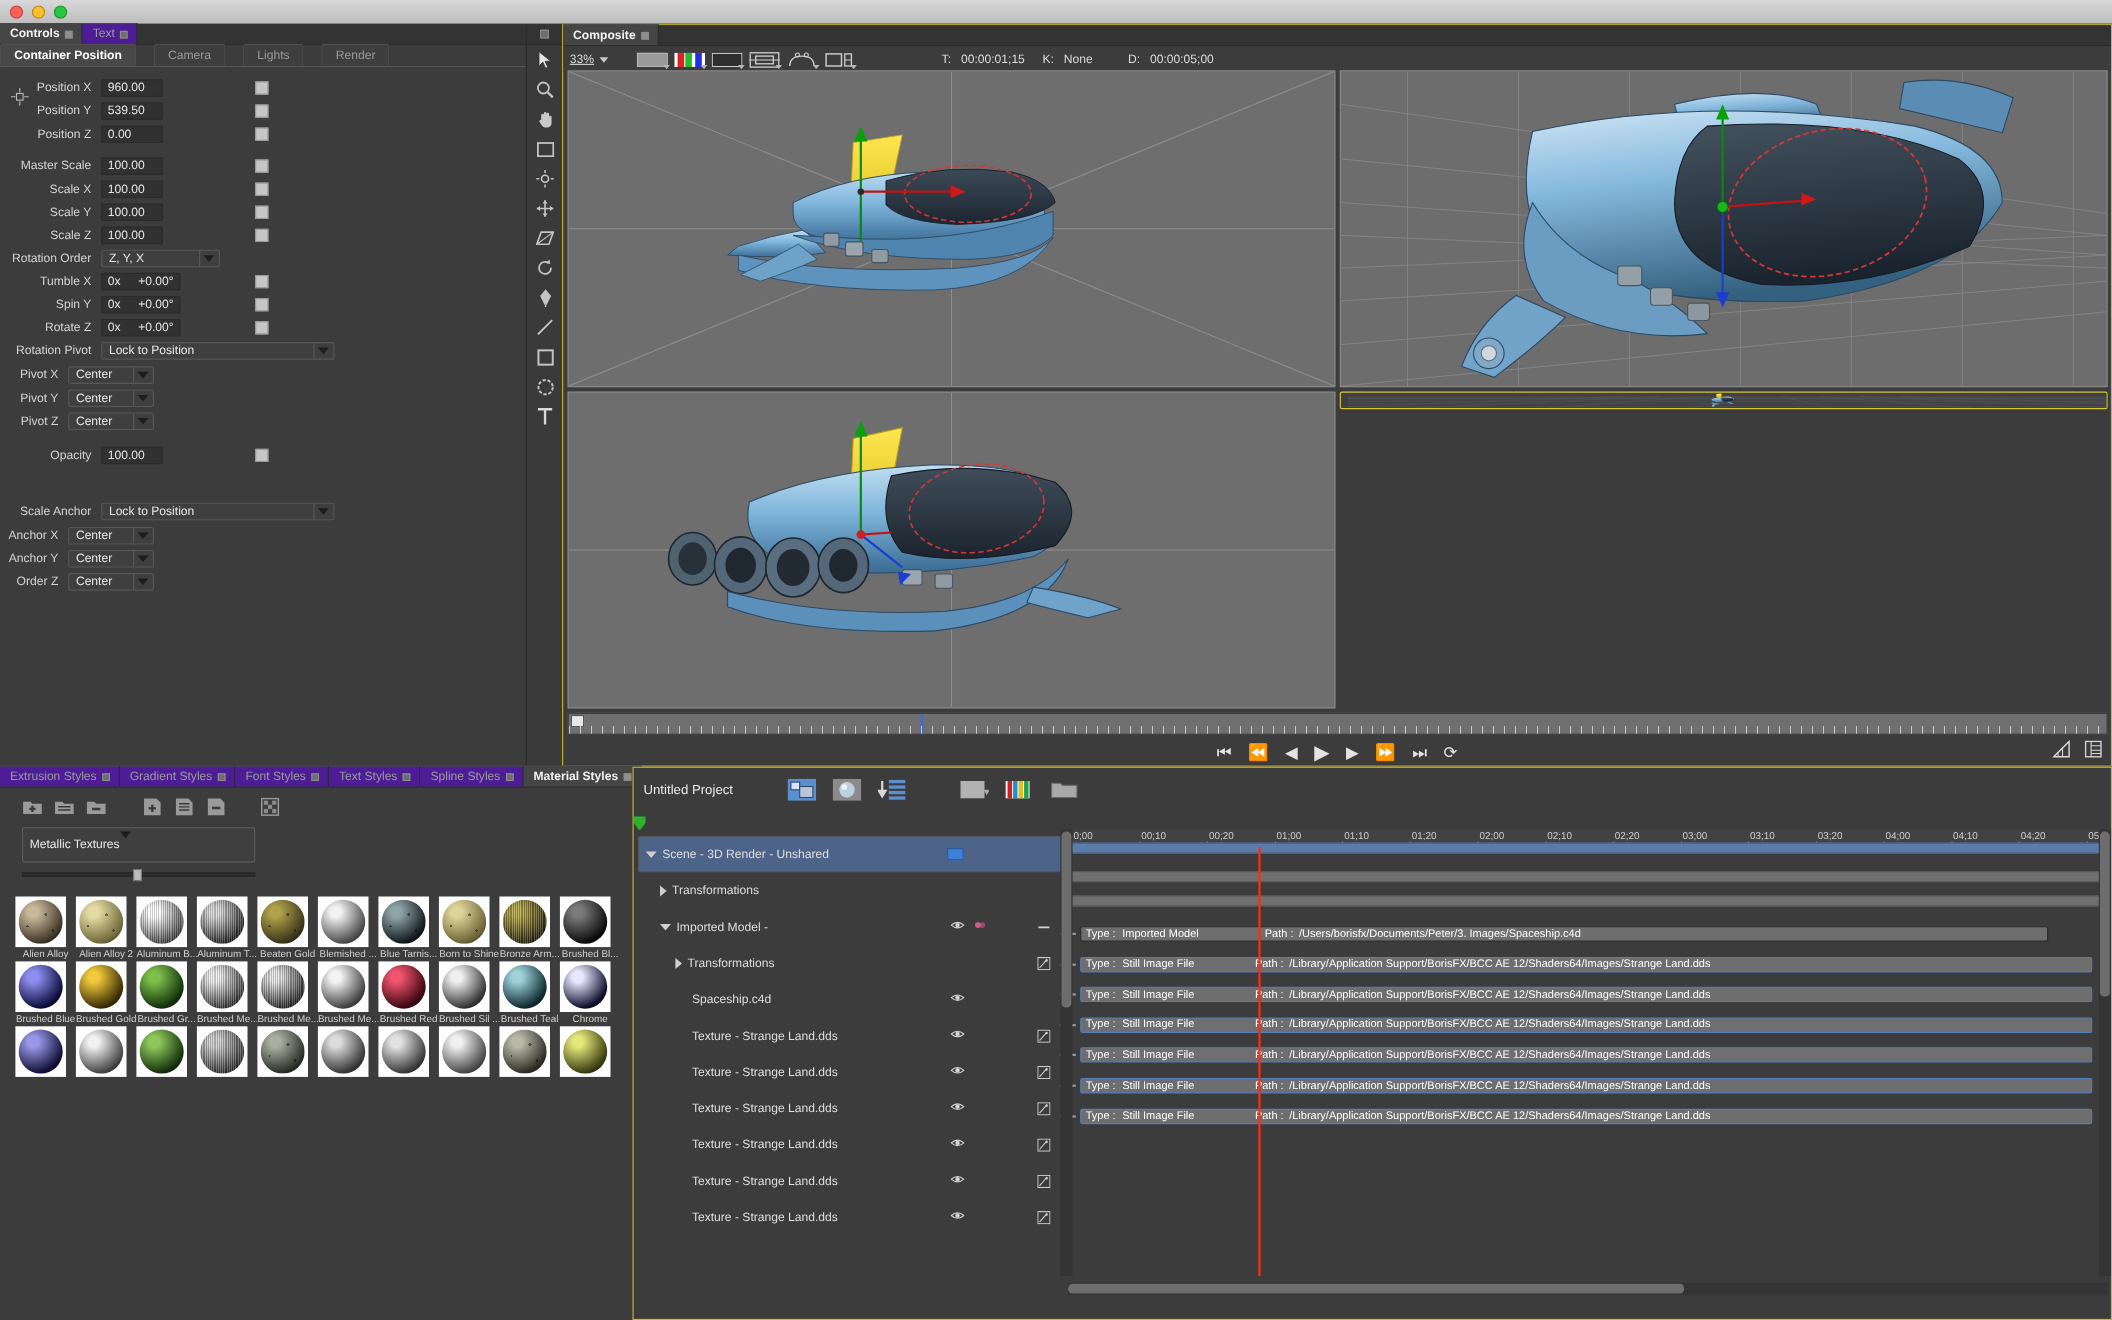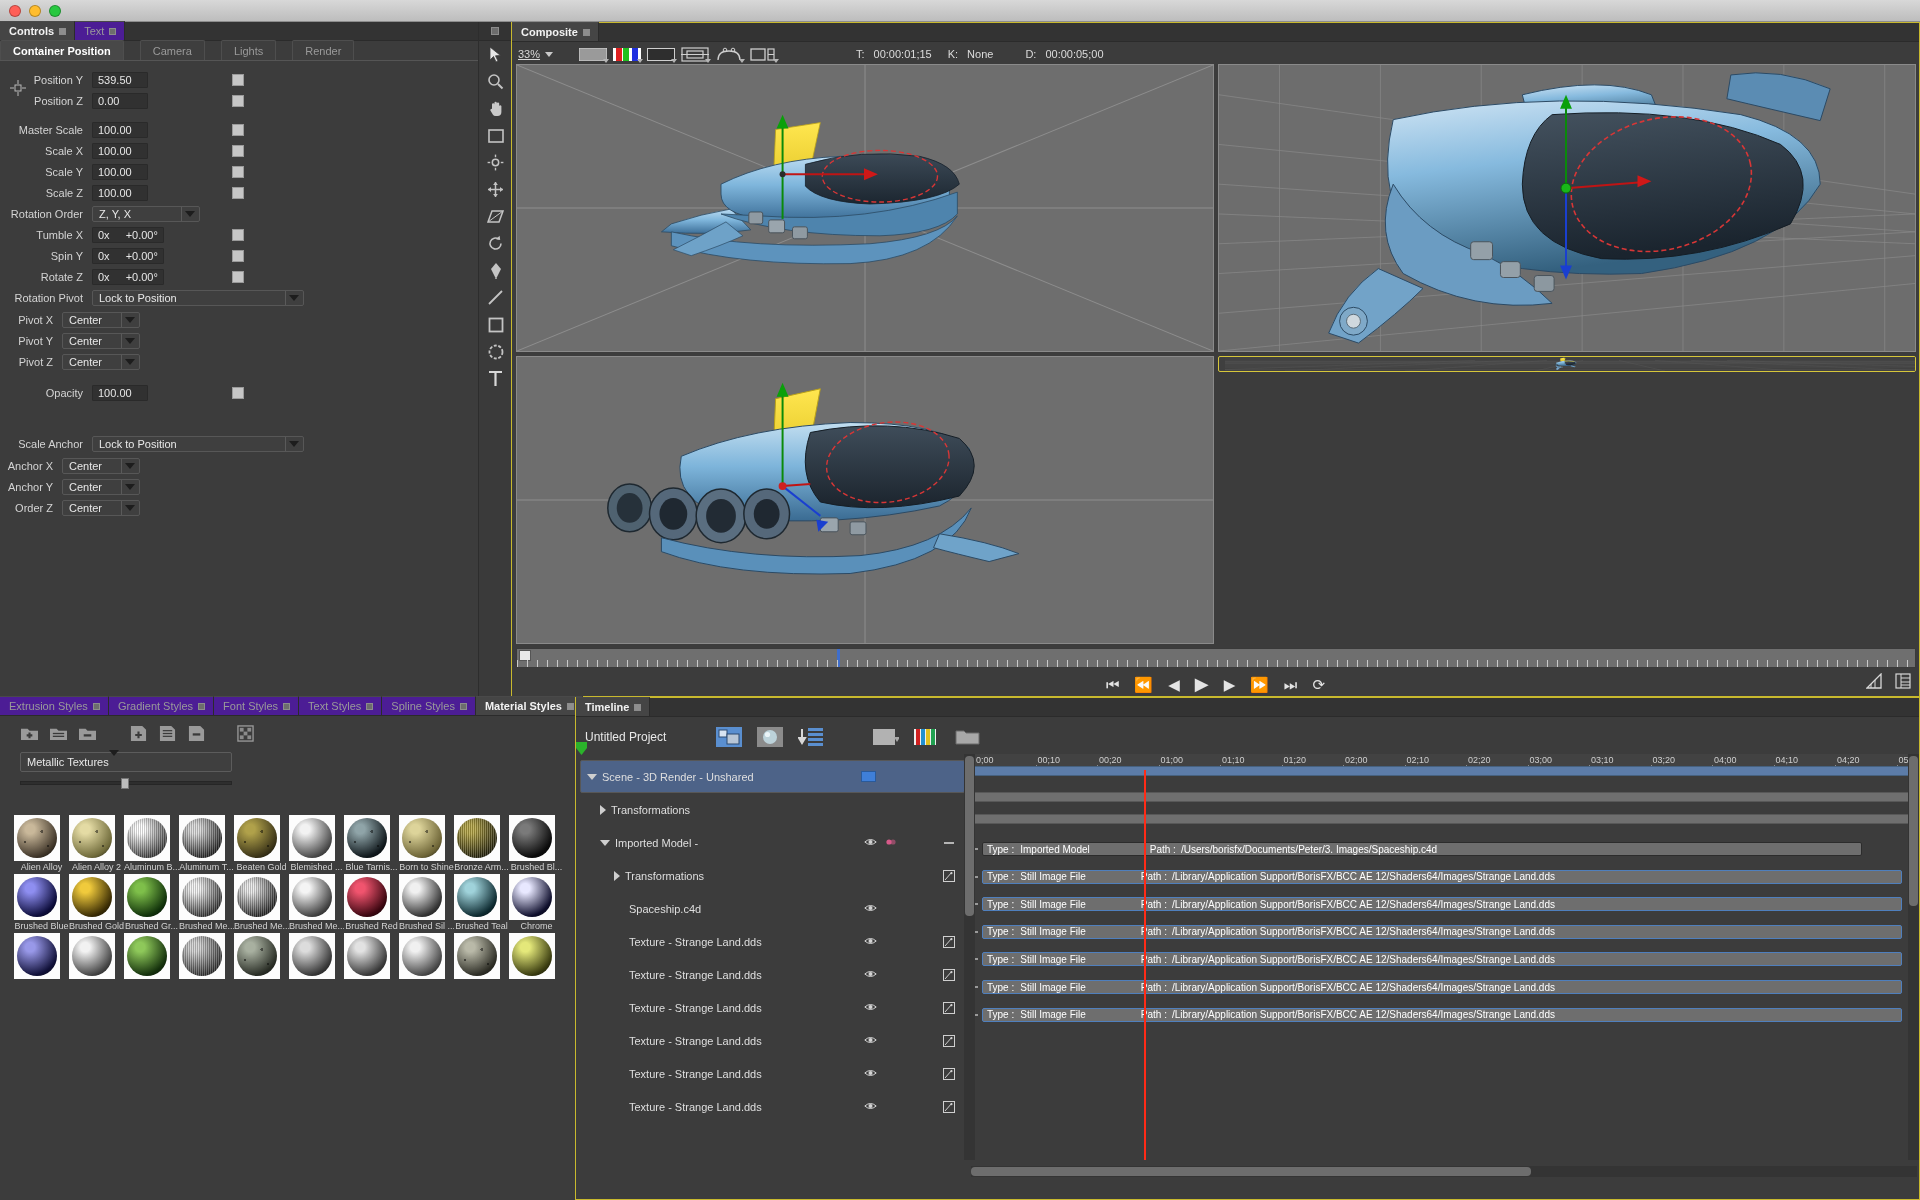--- a/index.html
+++ b/index.html
@@ -126,21 +126,21 @@
   .tbtn { color: #e4e4e4; font-size: 15px; line-height: 1; }
   .tbtn.big { font-size: 18px; }
   #comp-right-icons { position: absolute; right: 8px; top: 650px; display: flex; gap: 12px; align-items: center; }
 
   
   #styles-panel { left: 0; top: 697px; width: 575px; height: 503px; background: #3c3c3c; }
   #style-toolbar { height: 34px; display: flex; align-items: center; gap: 10px; padding-left: 20px; }
   .sicon { width: 19px; height: 17px; position: relative; }
   #style-category { margin: 2px 0 0 20px; }
   .catsel {
-    width: 212px; height: 20px; background: #3f3f3f; border: 1px solid #5c5c5c;
+    width: 212px; height: 32px; background: #3f3f3f; border: 1px solid #5c5c5c;
     border-radius: 2px; font-size: 11px; color: #e8e8e8;
     display: flex; align-items: center; padding-left: 6px; position: relative;
   }
   #style-slider { margin: 9px 0 0 20px; width: 212px; height: 4px; background: #2e2e2e; border: 1px solid #262626; position: relative; }
   #style-slider .knob { position: absolute; left: 100px; top: -4px; width: 8px; height: 11px; background: #bdbdbd; border: 1px solid #777; }
 
   #swatches { position: absolute; left: 14px; top: 118px; width: 550px; display: flex; flex-wrap: wrap; gap: 0; }
   .swatch { width: 55px; margin-bottom: 2px; }
   .sw-img { width: 46px; height: 46px; background: #fdfdfd; display: flex; align-items: center; justify-content: center; }
   .ball { width: 40px; height: 40px; border-radius: 50%; }
@@ -221,20 +221,25 @@
     <svg class="move-icon" viewBox="0 0 18 18">
       <g stroke="#b9b9b9" stroke-width="1" fill="none">
         <line x1="1" y1="9" x2="5" y2="9"></line>
           <line x1="13" y1="9" x2="17" y2="9"></line>
         <line x1="9" y1="1" x2="9" y2="5"></line>
           <line x1="9" y1="13" x2="9" y2="17"></line>
         <rect x="6" y="6" width="6" height="6"></rect>
       </g>
     </svg>
 
+    <div class="row">
+      <div class="lbl">Position X</div>
+      <div class="field num">960.00</div>
+      <div class="kbox"></div>
+    </div>
     <div class="row">
       <div class="lbl">Position Y</div>
       <div class="field num">539.50</div>
       <div class="kbox"></div>
     </div>
     <div class="row">
       <div class="lbl">Position Z</div>
       <div class="field num">0.00</div>
       <div class="kbox"></div>
     </div>
@@ -1065,26 +1070,20 @@
       <div class="swatch">
         <div class="sw-img">
           <div class="ball" style="background: radial-gradient(circle at 33% 28%, rgb(228, 232, 122) 0%, rgb(228, 232, 122) 12%, rgb(58, 60, 16) 72%, rgb(5, 5, 5) 100%);"></div>
         </div>
         <div class="sw-name"></div>
       </div>
     </div>
 </div>
 
 <div class="panel" id="timeline-panel">
-  <div class="tabbar">
-    <div class="tab active">
-      <span>Timeline</span>
-      <span class="tbox"></span>
-    </div>
-  </div>
 
   <div id="tl-header">
     <div id="tl-projname">Untitled Project</div>
     <div class="tlicon">
       <svg width="26" height="20" viewBox="0 0 26 20">
           <rect x="0" y="0" width="26" height="20" fill="#5a8fd0"></rect>
           <rect x="3" y="3" width="8" height="7" fill="#d8e4f2" stroke="#2c4a70"></rect>
           <rect x="11" y="7" width="12" height="10" fill="#b8c6d6" stroke="#2c4a70"></rect>
         </svg>
     </div>

